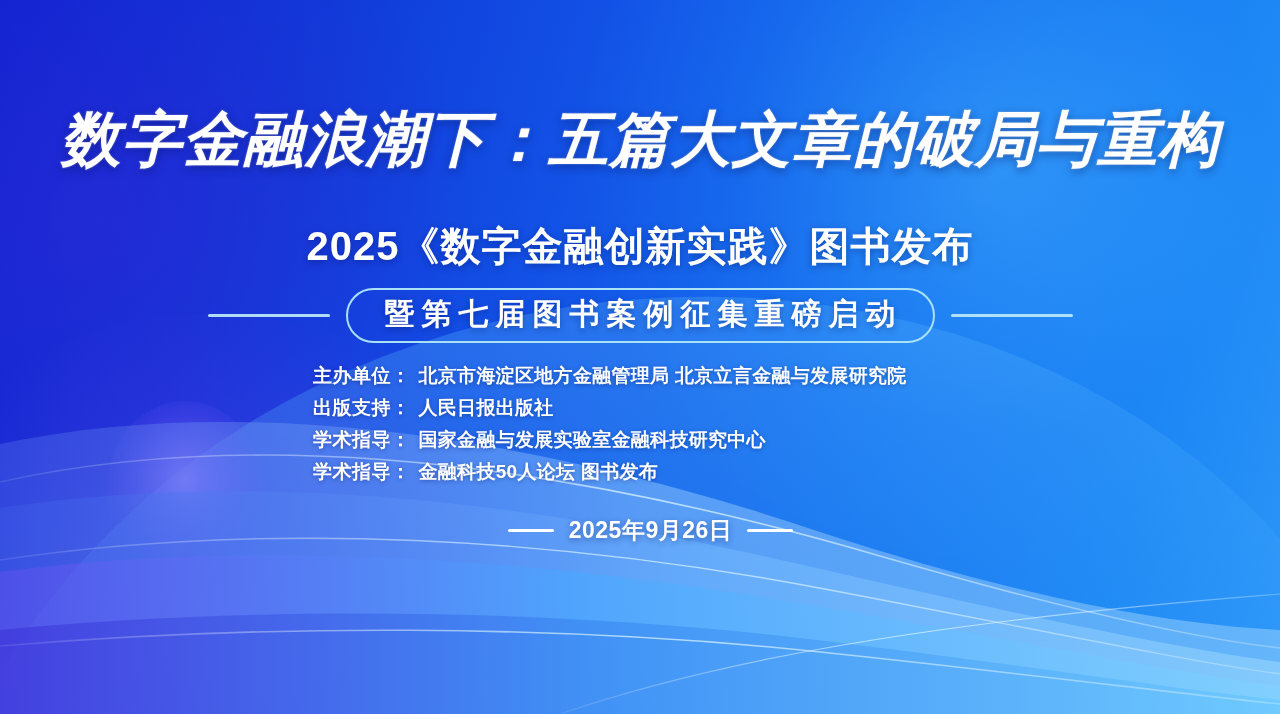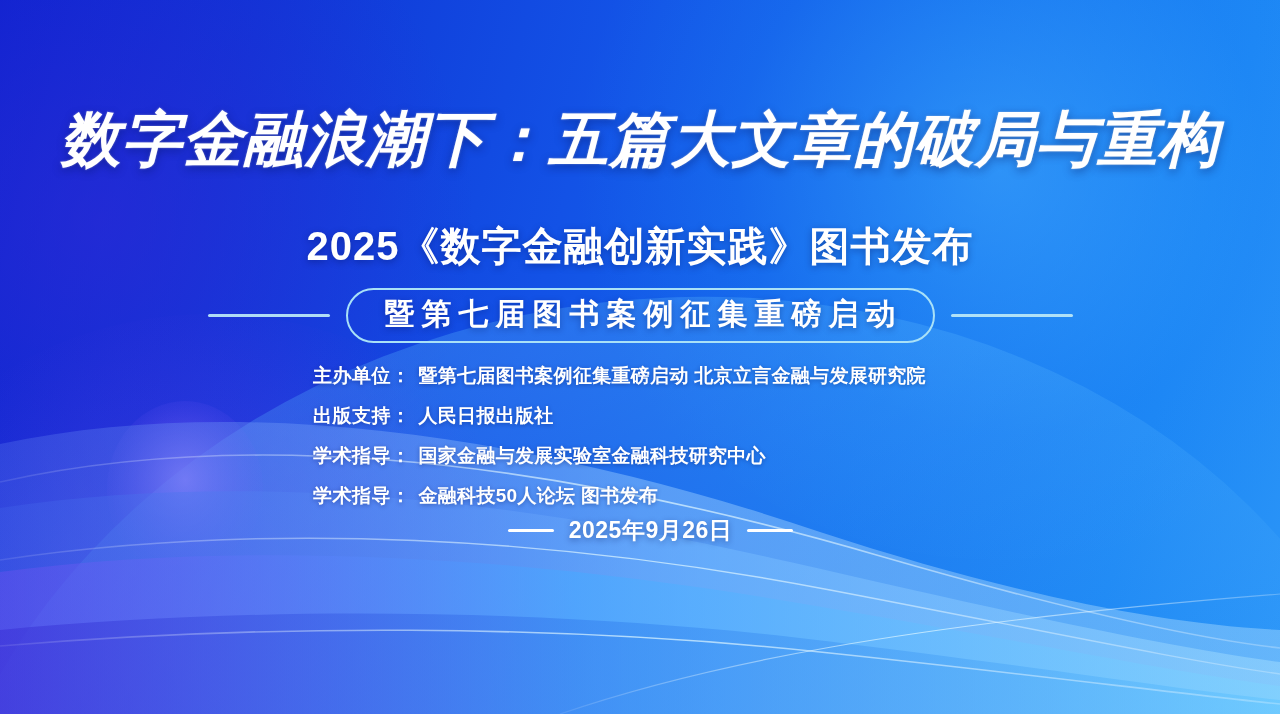--- a/index.html
+++ b/index.html
@@ -89,21 +89,21 @@
     letter-spacing:7px;
     text-indent:7px;
     color:#ffffff;
     white-space:nowrap;
     text-shadow:0 2px 6px rgba(4,18,90,.38);
   }
 
   
   .orgs{
     position:absolute;left:313px;top:360px;
-    display:flex;flex-direction:column;gap:8px;
+    display:flex;flex-direction:column;gap:0;
   }
   .org-line{
     display:flex;align-items:baseline;
     font-size:19px;line-height:32px;
     font-weight:700;
     color:#ffffff;
     white-space:nowrap;
     text-shadow:0 1px 4px rgba(4,18,90,.40);
   }
   .org-label{letter-spacing:.5px;}
@@ -188,21 +188,21 @@
 
     <div class="pill-row">
       <span class="pill-rule"></span>
       <span class="pill">暨第七届图书案例征集重磅启动</span>
       <span class="pill-rule"></span>
     </div>
 
     <div class="orgs">
       <div class="org-line">
         <span class="org-label">主办单位：</span>
-        <span class="org-value">暨第七届图书案例征集重磅启动  北京立言金融与发展研究院</span>
+        <span class="org-value">北京市海淀区地方金融管理局  北京立言金融与发展研究院</span>
       </div>
       <div class="org-line">
         <span class="org-label">出版支持：</span>
         <span class="org-value">人民日报出版社</span>
       </div>
       <div class="org-line">
         <span class="org-label">学术指导：</span>
         <span class="org-value">国家金融与发展实验室金融科技研究中心</span>
       </div>
       <div class="org-line">

